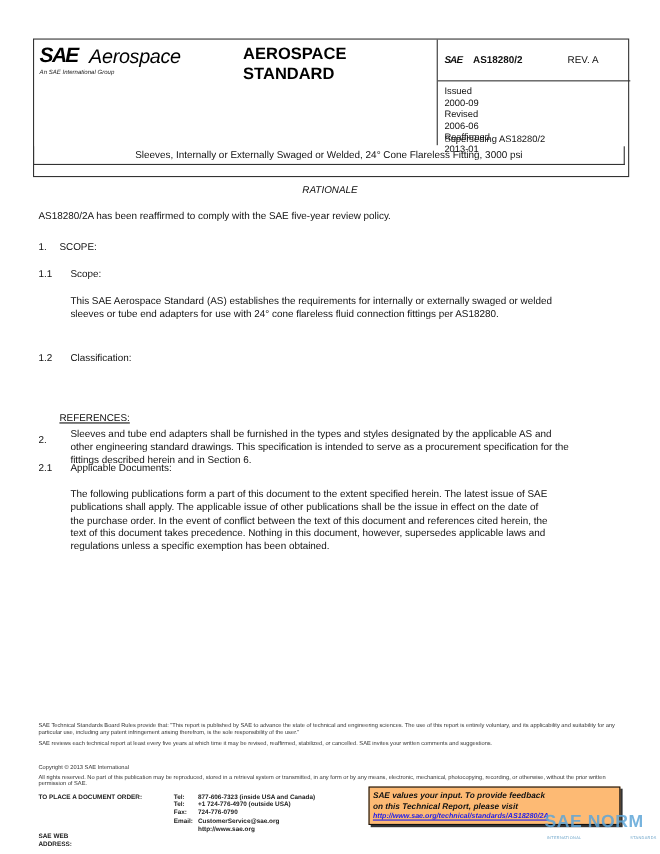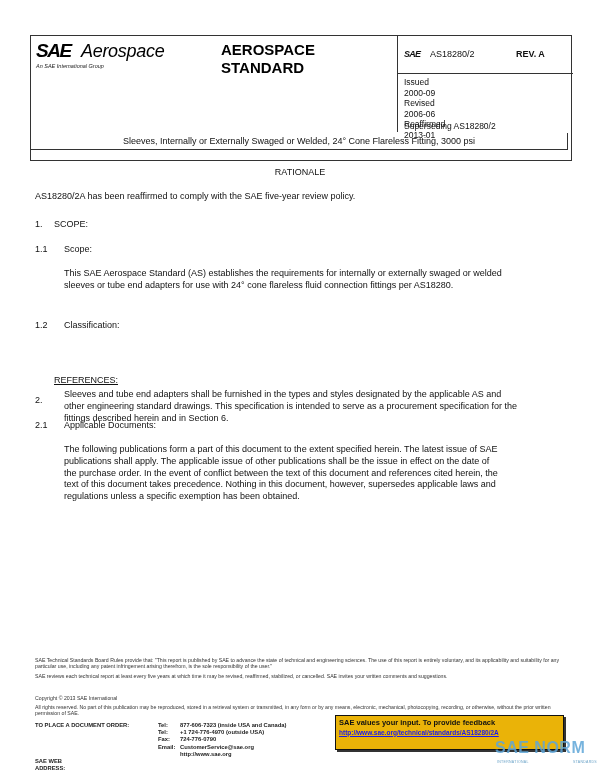--- a/index.html
+++ b/index.html
@@ -37,63 +37,65 @@
     }
     .doc-id-row {
       position: absolute; left: 0; top: 0; width: 175px; height: 38px;
       border-bottom: 1px solid #333;
     }
     .mini-sae {
       position: absolute; left: 6px; top: 13px;
       font-weight: bold; font-style: italic; font-size: 9px; letter-spacing: -0.8px;
     }
     .doc-id {
-      position: absolute; left: 32px; top: 13px; font-size: 9px; font-weight: normal;
+      position: absolute; left: 32px; top: 13px; font-size: 9px; font-weight: bold;
     }
     .doc-rev {
-      position: absolute; left: 118px; top: 13px; font-size: 9px; font-weight: bold;
+      position: absolute; left: 118px; top: 13px; font-size: 9px; font-weight: normal;
     }
     .dates {
       position: absolute; left: 6px; top: 41px; font-size: 8.5px; line-height: 10.5px;
     }
     .date-row { display: flex; flex-direction: column; }
     .date-label { width: 56px; }
     .superseding {
       position: absolute; left: 6px; top: 85px; font-size: 8.5px;
     }
     .title-box {
       position: absolute; left: 30px; top: 133px; width: 538px; height: 17px;
       border: 1px solid #333; border-top: none;
       font-size: 9px; text-align: center; line-height: 16px;
     }
 
     .rationale-head {
       position: absolute; left: 0; top: 167px; width: 600px; text-align: center;
       font-size: 9px;
+      font-style: italic;
     }
     .body-text { position: absolute; font-size: 9px; line-height: 11.5px; }
     .sec-num { position: absolute; font-size: 9px; }
     .para { position: absolute; left: 64px; font-size: 9px; line-height: 11.8px; width: 450px; }
 
     .footer-small {
       position: absolute; left: 35px; font-size: 5.2px; line-height: 6.4px; color: #333; width: 530px;
     }
     .order-block { position: absolute; left: 35px; top: 722px; font-size: 5.8px; line-height: 7.2px; color: #222; }
     .order-label { position: absolute; left: 0; top: 0; font-weight: bold; width: 100px; }
     .contact-grid { position: absolute; left: 123px; top: 0; width: 160px; }
     .contact-row { display: flex; height: 7.2px; }
     .contact-key { width: 22px; font-weight: bold; }
     .contact-val { font-weight: bold; }
     .web-label { position: absolute; left: 0; top: 36px; font-weight: bold; }
 
     .feedback-box {
       position: absolute; left: 335px; top: 715px; width: 229px; height: 35px;
       border: 1px solid #111; box-shadow: 2px 2px 0 #333;
       font-size: 7.5px; font-weight: bold; line-height: 9.5px; padding: 2px 3px;
-      background: #eab308;
+      background: #fdba74;
+      font-style: italic;
     }
     .feedback-link { color: #1a1aee; text-decoration: underline; font-size: 6.5px; font-weight: bold; }
 
     .watermark {
       position: absolute; left: 495px; top: 743px; width: 105px; height: 30px; text-align: center;
     }
     .wm-big {
       position: absolute; left: 0; top: -4px; font-size: 16px; font-weight: bold;
       color: #5fa6d8; letter-spacing: 0.5px; opacity: 0.85;
     }
@@ -188,20 +190,21 @@
     <div class="contact-row">
       <span class="contact-key"></span>
       <span class="contact-val">http://www.sae.org</span>
     </div>
   </div>
   <div class="web-label">SAE WEB ADDRESS:</div>
 </div>
 
 <div class="feedback-box">
   <div>SAE values your input. To provide feedback</div>
+  <div>on this Technical Report, please visit</div>
   <a class="feedback-link">http://www.sae.org/technical/standards/AS18280/2A</a>
 </div>
 
 <div class="watermark">
   <div class="wm-big">SAE NORM</div>
   <div class="wm-sub">
     <span>INTERNATIONAL</span>
     <span>STANDARDS</span>
   </div>
 </div>

